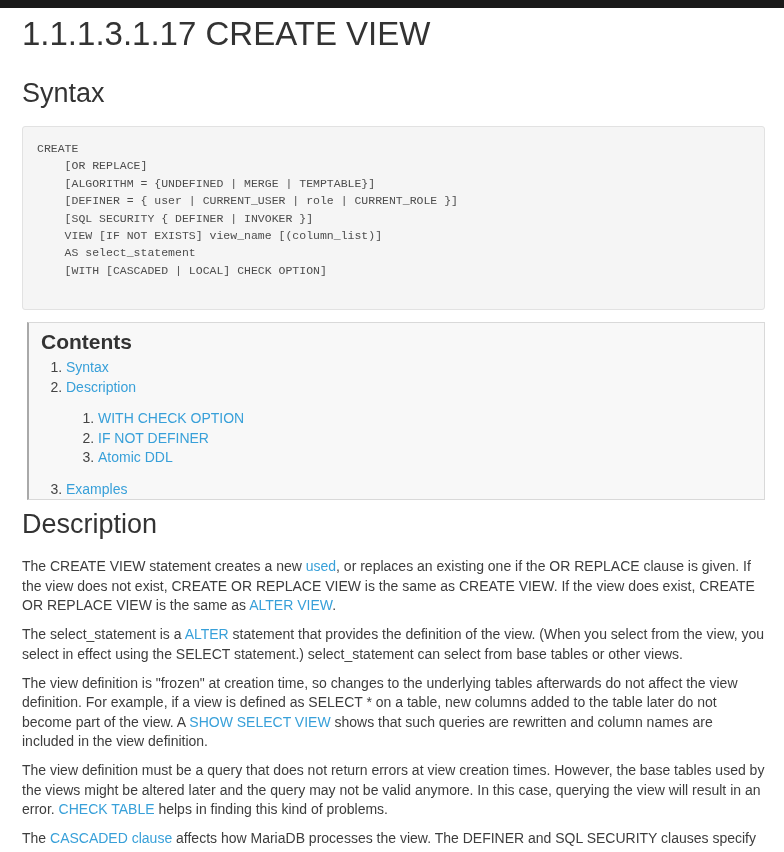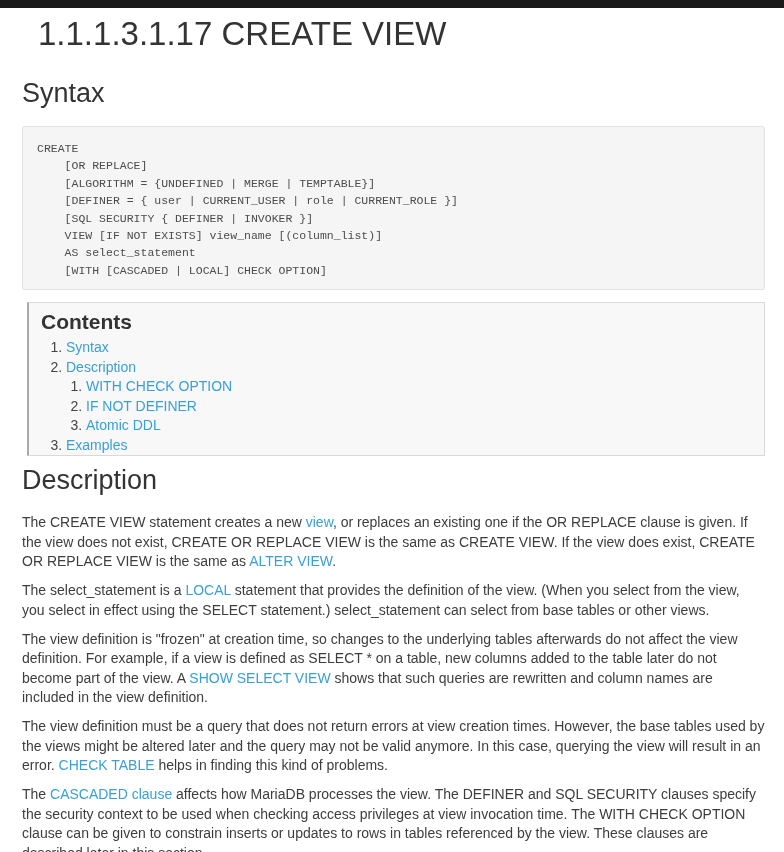--- a/index.html
+++ b/index.html
@@ -15,38 +15,38 @@
     width: 784px; height: 8px;
     background: #1a1a1a;
   }
   .page {
     padding: 0 19px 0 22px;
   }
   h1.page-title {
     font-size: 33px;
     font-weight: 400;
     color: #333333;
-    margin: 7px 0 0 16px;
+    margin: 7px 0 0 0;
     letter-spacing: 0;
   }
   h2.section-heading {
     font-size: 27px;
     font-weight: 400;
     color: #333333;
     margin: 25px 0 17px 0;
   }
   h2.description-heading {
     margin-top: 9px;
   }
   pre.code-block {
     margin: 0;
     background: #f5f5f5;
     border: 1px solid #e2e2e2;
     border-radius: 3px;
-    padding: 13px 14px 10px 14px;
+    padding: 13px 14px 30px 14px;
     font-family: "Liberation Mono", "DejaVu Sans Mono", monospace;
     font-size: 11.5px;
     line-height: 17.4px;
     color: #4d4d4d;
     white-space: pre;
   }
   .contents-box {
     margin: 12px 0 8px 5px;
     background: #f8f8f8;
     border: 1px solid #d9d9d9;
@@ -60,21 +60,21 @@
     margin: 2px 0 4px 12px;
   }
   ol.contents-list {
     margin: 0;
     padding-left: 37px;
     font-size: 14px;
     line-height: 19.5px;
     color: #444444;
   }
   ol.contents-list ol {
-    margin: 0;
+    margin: 12px;
     padding-left: 20px;
   }
   a { color: #38a0d9; text-decoration: none; cursor: pointer; }
   .paragraphs p {
     font-size: 14px;
     line-height: 19.5px;
     margin: 0 0 9.5px 0;
     color: #3d3d3d;
   }
 </style>
@@ -107,20 +107,20 @@
             <li><a href="#">IF NOT DEFINER</a></li>
             <li><a href="#">Atomic DDL</a></li>
           </ol></li>
         <li><a href="#">Examples</a></li>
       </ol>
   </div>
 
   <h2 class="section-heading description-heading">Description</h2>
 
   <div class="paragraphs">
-      <p>The CREATE VIEW statement creates a new <a href="#">view</a>, or replaces an existing one if the OR REPLACE clause is given. If the view does not exist, CREATE OR REPLACE VIEW is the same as CREATE VIEW. If the view does exist, CREATE OR REPLACE VIEW is the same as <a href="#">ALTER VIEW</a>.</p>
-      <p>The select_statement is a <a href="#">LOCAL</a> statement that provides the definition of the view. (When you select from the view, you select in effect using the SELECT statement.) select_statement can select from base tables or other views.</p>
+      <p>The CREATE VIEW statement creates a new <a href="#">used</a>, or replaces an existing one if the OR REPLACE clause is given. If the view does not exist, CREATE OR REPLACE VIEW is the same as CREATE VIEW. If the view does exist, CREATE OR REPLACE VIEW is the same as <a href="#">ALTER VIEW</a>.</p>
+      <p>The select_statement is a <a href="#">ALTER</a> statement that provides the definition of the view. (When you select from the view, you select in effect using the SELECT statement.) select_statement can select from base tables or other views.</p>
       <p>The view definition is "frozen" at creation time, so changes to the underlying tables afterwards do not affect the view definition. For example, if a view is defined as SELECT * on a table, new columns added to the table later do not become part of the view. A <a href="#">SHOW SELECT VIEW</a> shows that such queries are rewritten and column names are included in the view definition.</p>
       <p>The view definition must be a query that does not return errors at view creation times. However, the base tables used by the views might be altered later and the query may not be valid anymore. In this case, querying the view will result in an error. <a href="#">CHECK TABLE</a> helps in finding this kind of problems.</p>
       <p>The <a href="#">CASCADED clause</a> affects how MariaDB processes the view. The DEFINER and SQL SECURITY clauses specify the security context to be used when checking access privileges at view invocation time. The WITH CHECK OPTION clause can be given to constrain inserts or updates to rows in tables referenced by the view. These clauses are described later in this section.</p>
     </div>
 
 </div>
 
 </body></html>

